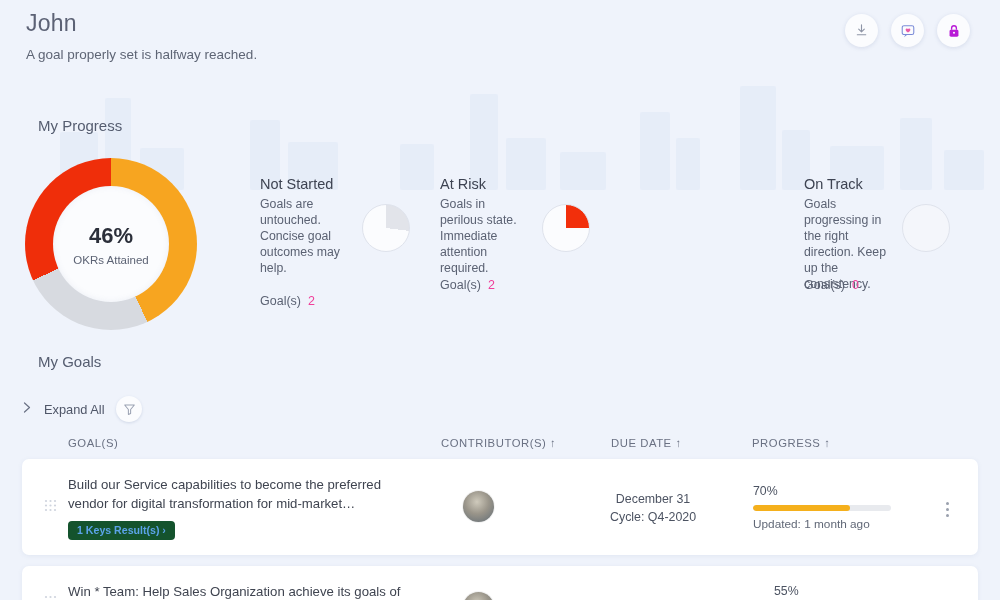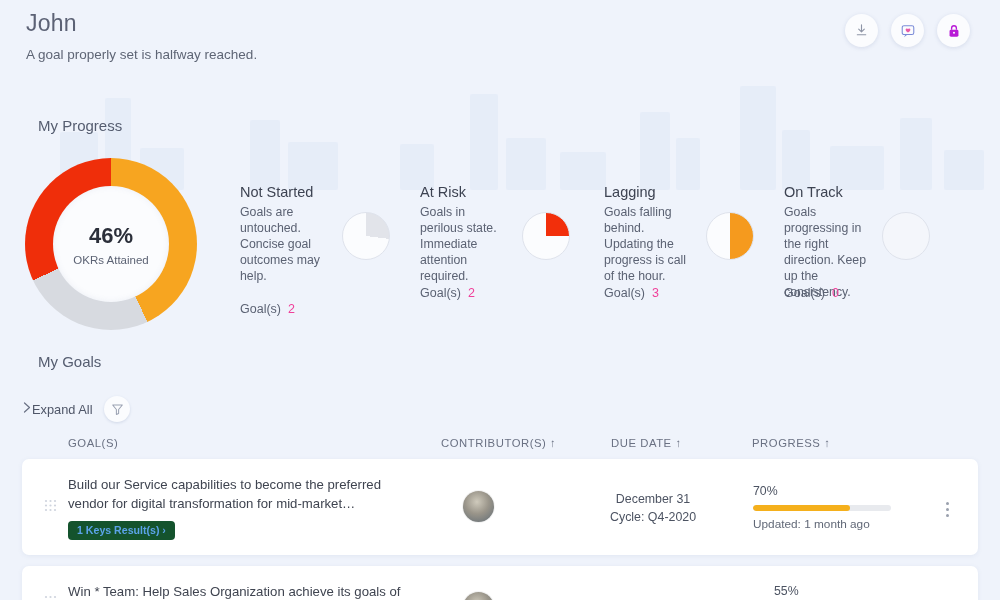--- a/index.html
+++ b/index.html
@@ -43,21 +43,21 @@
   }
   .donut-hole {
     width: 116px; height: 116px; border-radius: 50%; background: #fbfcfe;
     display: flex; flex-direction: column; align-items: center; justify-content: center;
     box-shadow: inset 0 0 6px rgba(120,140,180,.12);
   }
   .donut-pct { font-size: 22px; font-weight: bold; color: #2b2f3a; }
   .donut-cap { font-size: 11.5px; color: #5c6374; margin-top: 5px; }
 
   
-  .card { position: absolute; top: 184px; width: 178px; }
+  .card { position: absolute; top: 176px; width: 178px; margin-left: 20px; }
   .card h3 { font-size: 14.5px; font-weight: 400; color: #3d4352; margin-bottom: 4px; }
   .card p { font-size: 12.3px; line-height: 16px; color: #5b6273; width: 84px; }
   .card .goals { position: absolute; left: 0; font-size: 12.5px; color: #5b6273; white-space: nowrap; }
   .card .goals b { color: #f0409a; font-weight: normal; margin-left: 7px; }
   .pie { position: absolute; width: 48px; height: 48px; border-radius: 50%; border: 1px solid #dfe3ec; top: 28px; left: 102px; }
   .expand-row { position: absolute; left: 23px; top: 396px; display: flex; align-items: center; gap: 12px; }
   .funnel {
     width: 26px; height: 26px; border-radius: 50%; background: #fbfcfe;
     display: flex; align-items: center; justify-content: center;
     box-shadow: 0 1px 3px rgba(80,100,150,.18);
@@ -164,42 +164,34 @@
 
   <div class="card" style="left:420px;">
     <h3>At Risk</h3>
     <p>Goals in perilous state. Immediate attention required.</p>
     <div class="pie" style="background: conic-gradient(#f22f0b 0% 25%, #fbfcfe 25% 100%);"></div>
     <div class="goals" style="top:102px;">
       <span>Goal(s)</span><b>2</b>
     </div>
   </div>
 
-  <div class="card" style="left:604px;">
-    <h3>Lagging</h3>
-    <p>Goals falling behind. Updating the progress is call of the hour.</p>
-    <div class="pie" style="background: conic-gradient(#f59a1e 0% 50%, #fbfcfe 50% 100%);"></div>
-    <div class="goals" style="top:102px;">
-      <span>Goal(s)</span><b>3</b>
-    </div>
-  </div>
 
   <div class="card" style="left:784px;">
     <h3>On Track</h3>
     <p>Goals progressing in the right direction. Keep up the consistency.</p>
     <div class="pie" style="background:#f4f6fb; left:98px;"></div>
     <div class="goals" style="top:102px;">
       <span>Goal(s)</span><b>0</b>
     </div>
   </div>
 
   <div class="sect" style="left:26px; top:353px;">My Goals</div>
 
   <div class="expand-row">
-    <div style="display:flex; gap:1px;">
+    <div style="display:flex; gap:13px;">
       <svg width="8" height="11" viewBox="0 0 8 11">
           <path d="M1.5 1l5 4.5-5 4.5" fill="none" stroke="#6a7184" stroke-width="1.2" stroke-linecap="round" stroke-linejoin="round"></path>
         </svg>
       <span style="font-size:12.8px; color:#4f5668;">Expand All</span>
     </div>
     <div class="funnel">
       <svg width="13" height="13" viewBox="0 0 14 14">
           <path d="M1.8 2.2h10.4L8.2 7v4.3L5.8 12.3V7z" fill="none" stroke="#9aa1b2" stroke-width="1.1" stroke-linejoin="round"></path>
         </svg>
     </div>

